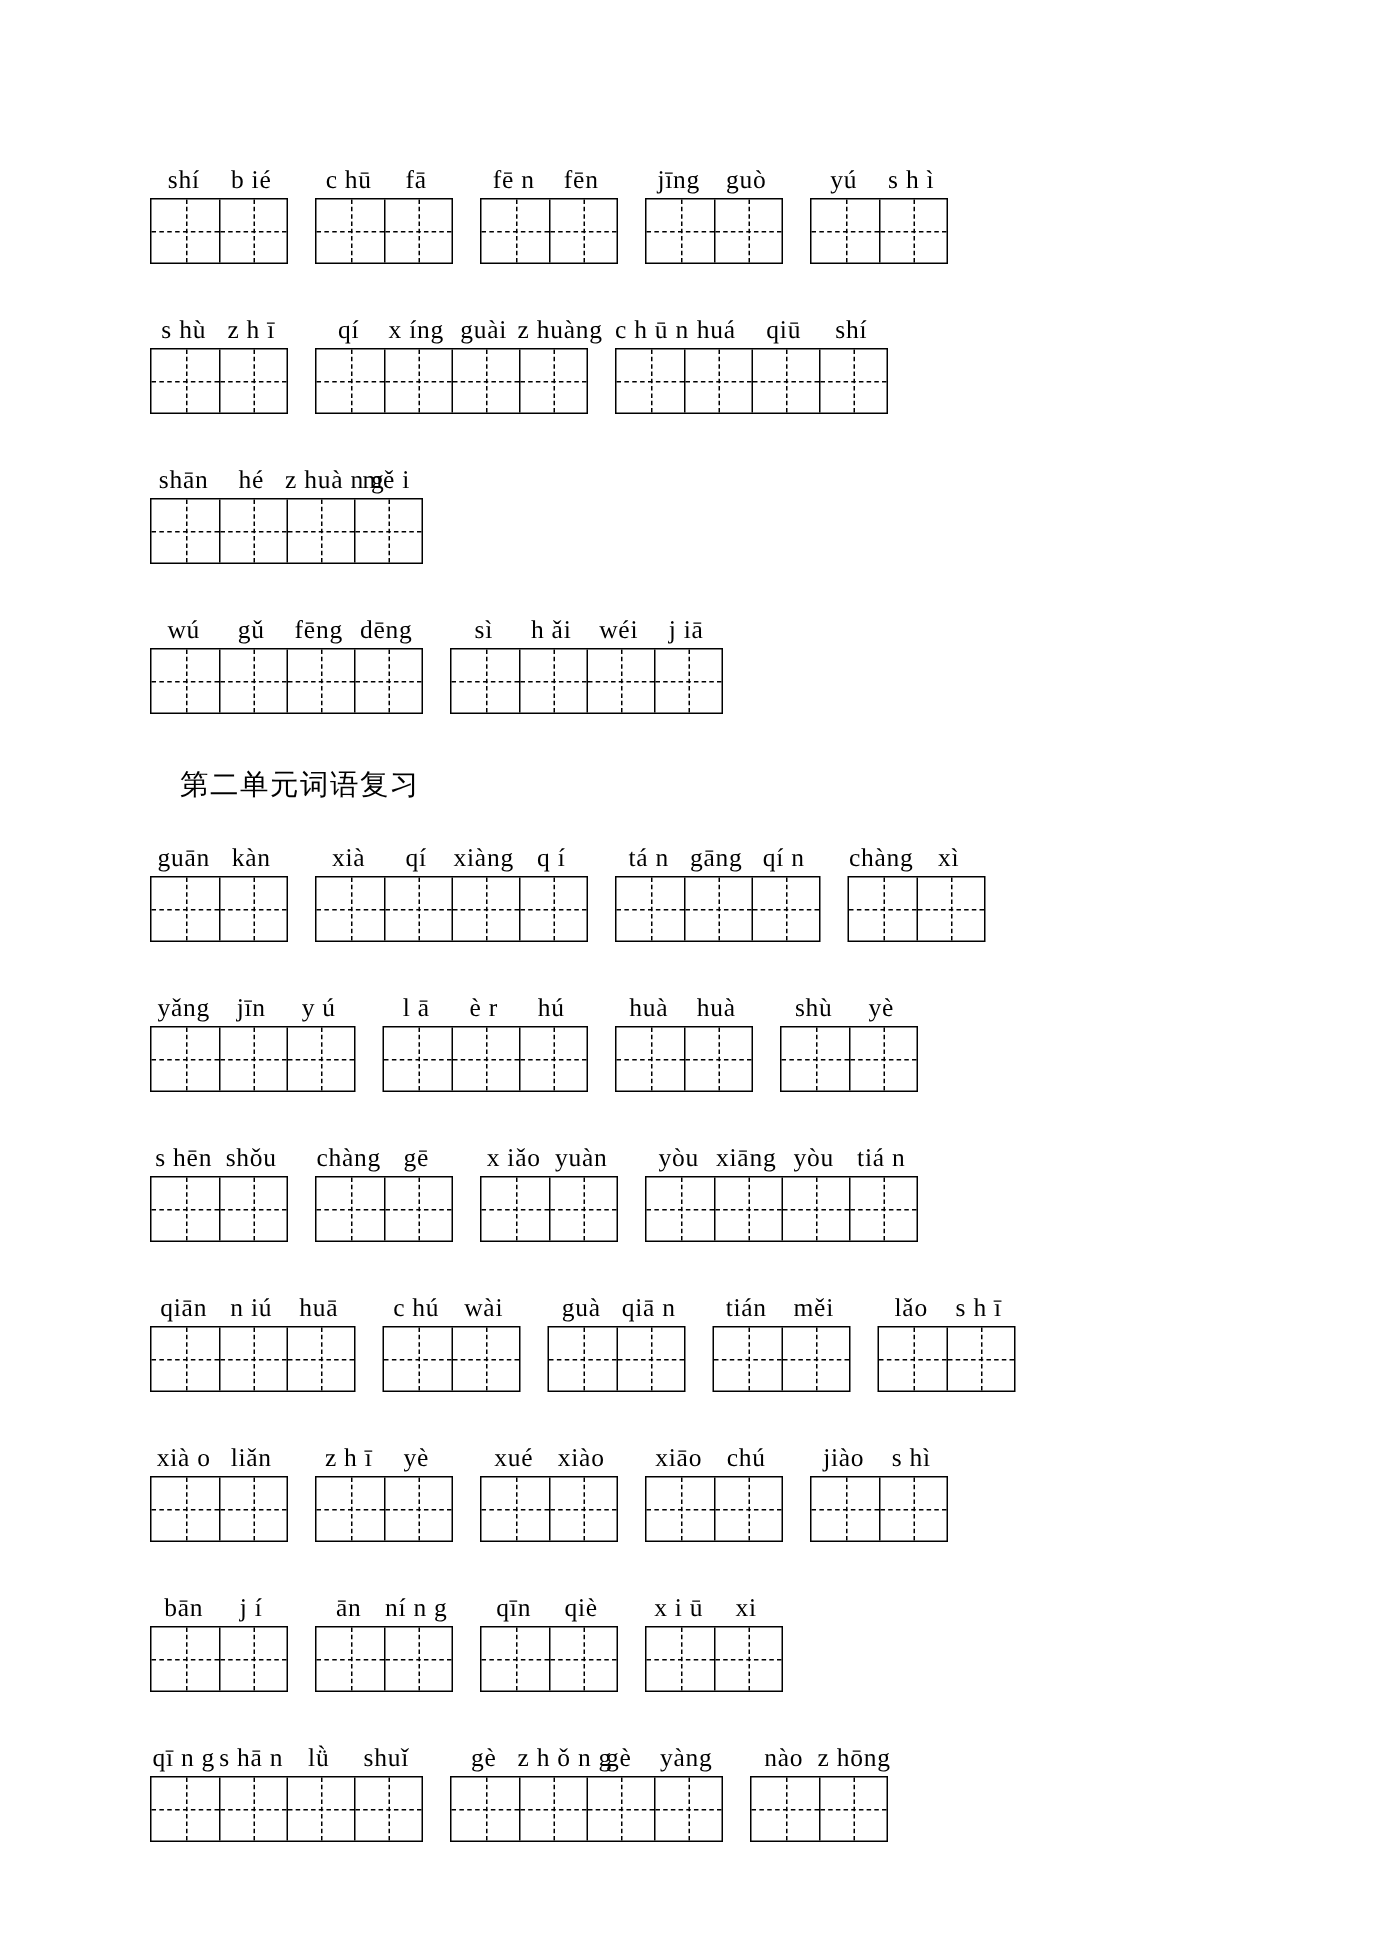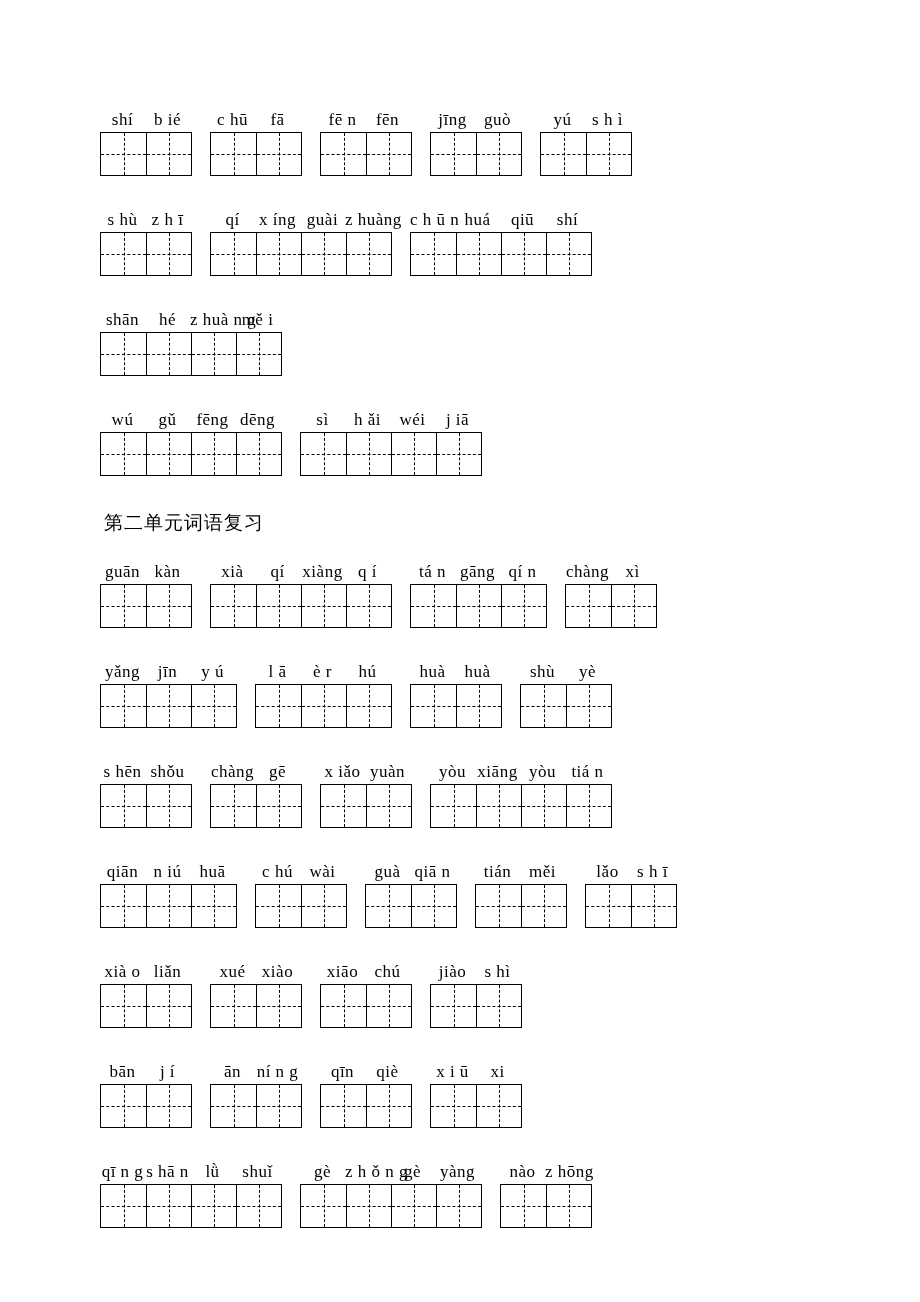--- a/index.html
+++ b/index.html
@@ -65,21 +65,21 @@
   }
   .cell::after {
     top: 50%;
     left: 0;
     right: 0;
     border-top: 1px dashed #000;
   }
   .section-title {
     font-family: Liberation Mono, monospace;
     font-size: 19px;
-    margin: 6px 0 26px 4px;
+    margin: 6px 0 26px 20px;
     letter-spacing: 1px;
   }
 </style>
 </head>
 <body>
 
 <div class="page">
 
   <div id="block1">
       <div class="row"><div class="group"><div class="pinyin-line"><span>shí</span><span>b ié</span></div><div class="boxes">
@@ -193,20 +193,23 @@
           </div></div><div class="group"><div class="pinyin-line"><span>tián</span><span>měi</span></div><div class="boxes">
             <div class="cell"></div>
             <div class="cell"></div>
           </div></div><div class="group"><div class="pinyin-line"><span>lǎo</span><span>s h ī</span></div><div class="boxes">
             <div class="cell"></div>
             <div class="cell"></div>
           </div></div></div>
       <div class="row"><div class="group"><div class="pinyin-line"><span>xià o</span><span>liǎn</span></div><div class="boxes">
             <div class="cell"></div>
             <div class="cell"></div>
+          </div></div><div class="group"><div class="pinyin-line"><span>z h ī</span><span>yè</span></div><div class="boxes">
+            <div class="cell"></div>
+            <div class="cell"></div>
           </div></div><div class="group"><div class="pinyin-line"><span>xué</span><span>xiào</span></div><div class="boxes">
             <div class="cell"></div>
             <div class="cell"></div>
           </div></div><div class="group"><div class="pinyin-line"><span>xiāo</span><span>chú</span></div><div class="boxes">
             <div class="cell"></div>
             <div class="cell"></div>
           </div></div><div class="group"><div class="pinyin-line"><span>jiào</span><span>s hì</span></div><div class="boxes">
             <div class="cell"></div>
             <div class="cell"></div>
           </div></div></div>

